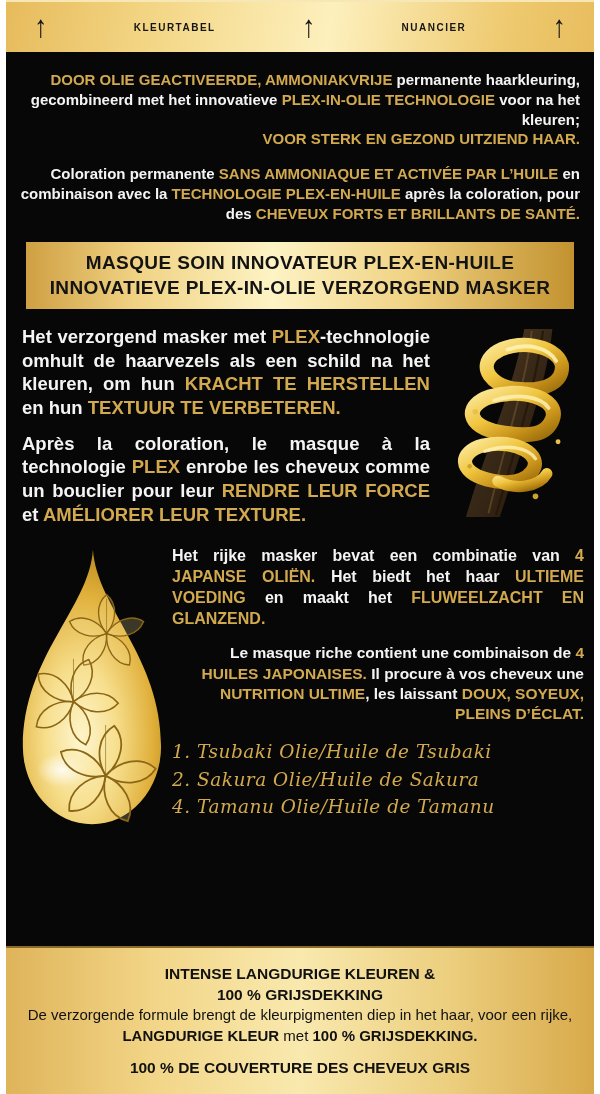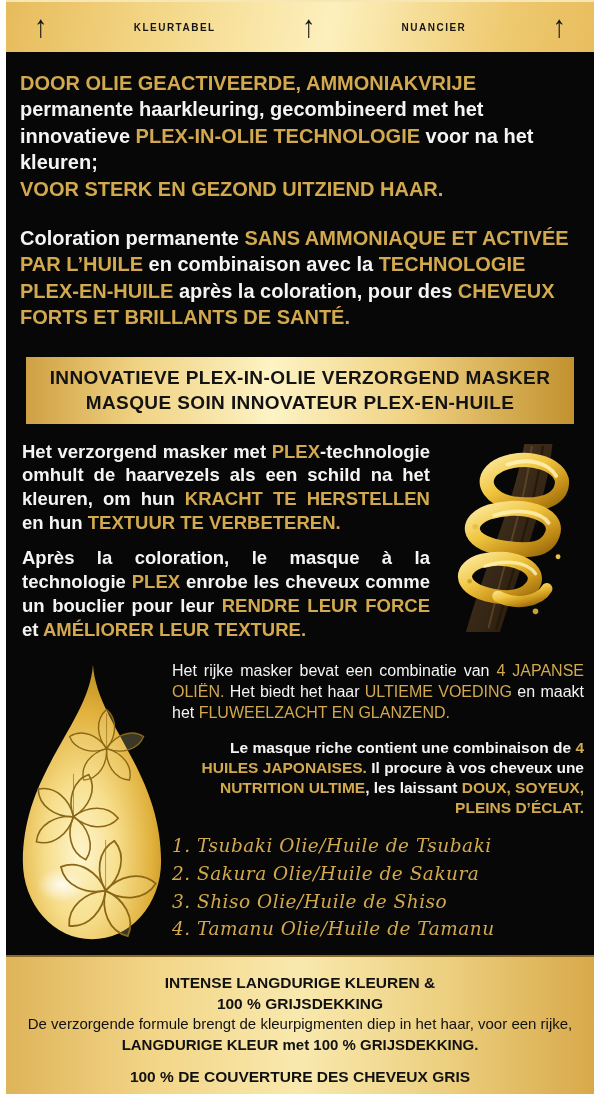--- a/index.html
+++ b/index.html
@@ -22,49 +22,49 @@
     height:52px;flex:0 0 auto;
     background:linear-gradient(100deg,#e7bb5c 0%,#f3d685 25%,#fdf0bd 55%,#eec96f 85%,#e8bd5e 100%);
     display:flex;align-items:center;justify-content:space-between;
     padding:0 28px;color:#151515;
     border-top:2px solid #f7e7b4;
   }
   .topbar .arrow{font-size:27px;font-weight:400;line-height:1;transform:scaleY(1.15);}
   .topbar .tlabel{font-size:10px;font-weight:700;letter-spacing:1.5px;}
   
   .intro{
-    text-align:left;font-weight:700;font-size:20px;line-height:1.32;
-    width:560px;margin:8px auto;
+    text-align:right;font-weight:700;font-size:15px;line-height:1.32;
+    width:560px;margin:0 auto;
   }
   .intro-nl{margin-top:18px;}
   .intro-fr{margin-top:15px;}
   .c-gold{color:var(--gold-text);}
   .c-white{color:var(--white-text);}
   .c-bold{font-weight:700;}
-  .c-normal{font-weight:700;}
+  .c-normal{font-weight:400;}
   
   .banner{
     margin:18px 20px 0 20px;
     background:linear-gradient(90deg,#cfa043 0%,#f0d283 20%,#fdf3c4 45%,#f0d283 70%,#c2922f 100%);
     text-align:center;color:#131313;font-weight:700;font-size:19px;line-height:1.35;
     padding:8px 6px;letter-spacing:.4px;
   }
   
   .plex-section{display:flex;margin-top:16px;padding-left:16px;}
   .plex-text{width:408px;flex:0 0 auto;}
   .plex-par{
     font-size:18.5px;font-weight:700;line-height:1.28;text-align:justify;
   }
   .plex-par + .plex-par{margin-top:12px;}
   .hair-figure{flex:1;display:flex;justify-content:center;align-items:flex-start;padding-top:4px;}
   
   .oils-section{display:flex;margin-top:14px;}
   .drop-figure{flex:0 0 160px;padding-left:6px;margin-top:4px;}
   .oils-text{flex:1;padding:6px 10px 0 2px;}
-  .oils-nl{font-size:16px;font-weight:400;line-height:1.3;text-align:justify;}
+  .oils-nl{font-size:16px;font-weight:700;line-height:1.3;text-align:justify;}
   .oils-fr{font-size:15.5px;font-weight:700;line-height:1.3;text-align:right;margin-top:14px;}
   .oil-list{
     margin-top:14px;color:var(--gold-text);
     font-family:"DejaVu Serif","Liberation Serif",serif;font-style:italic;
     font-size:18.5px;line-height:1.5;letter-spacing:.5px;
   }
   
   .bottom-gold{
     margin-top:auto;flex:0 0 auto;
     background:linear-gradient(90deg,#dfb45a 0%,#f2d587 25%,#f9e9ae 50%,#eccf7f 75%,#d8a94a 100%);
@@ -88,22 +88,22 @@
       <span class="tlabel">KLEURTABEL</span>
       <span class="arrow">↑</span>
       <span class="tlabel">NUANCIER</span>
       <span class="arrow">↑</span>
     </div>
 
     <p class="intro intro-nl"><span class="c-gold">DOOR OLIE GEACTIVEERDE, AMMONIAKVRIJE</span><span class="c-white"> permanente haarkleuring, gecombineerd met het innovatieve </span><span class="c-gold">PLEX-IN-OLIE TECHNOLOGIE</span><span class="c-white"> voor na het kleuren;</span><br><span class="c-gold">VOOR STERK EN GEZOND UITZIEND HAAR.</span></p>
     <p class="intro intro-fr"><span class="c-white">Coloration permanente </span><span class="c-gold">SANS AMMONIAQUE ET ACTIVÉE PAR L’HUILE</span><span class="c-white"> en combinaison avec la </span><span class="c-gold">TECHNOLOGIE PLEX-EN-HUILE</span><span class="c-white"> après la coloration, pour des </span><span class="c-gold">CHEVEUX FORTS ET BRILLANTS DE SANTÉ.</span></p>
 
     <div class="banner">
+      <div>MASQUE SOIN INNOVATEUR PLEX-EN-HUILE</div>
       <div>INNOVATIEVE PLEX-IN-OLIE VERZORGEND MASKER</div>
-      <div>MASQUE SOIN INNOVATEUR PLEX-EN-HUILE</div>
     </div>
 
     <div class="plex-section">
       <div class="plex-text">
         <p class="plex-par"><span class="c-white">Het verzorgend masker met </span><span class="c-gold">PLEX</span><span class="c-white">-technologie omhult de haarvezels als een schild na het kleuren, om hun </span><span class="c-gold">KRACHT TE HERSTELLEN</span><span class="c-white"> en hun </span><span class="c-gold">TEXTUUR TE VERBETEREN.</span></p>
         <p class="plex-par"><span class="c-white">Après la coloration, le masque à la technologie </span><span class="c-gold">PLEX</span><span class="c-white"> enrobe les cheveux comme un bouclier pour leur </span><span class="c-gold">RENDRE LEUR FORCE</span><span class="c-white"> et </span><span class="c-gold">AMÉLIORER LEUR TEXTURE.</span></p>
       </div>
       <div class="hair-figure">
         <svg width="142" height="188" viewBox="0 0 150 200" aria-hidden="true">
           <defs>
@@ -188,21 +188,20 @@
               <path d="M95,238 L95,186"></path>
           </g>
         </svg>
       </div>
       <div class="oils-text">
         <p class="oils-nl"><span class="c-white">Het rijke masker bevat een combinatie van </span><span class="c-gold">4 JAPANSE OLIËN.</span><span class="c-white"> Het biedt het haar </span><span class="c-gold">ULTIEME VOEDING</span><span class="c-white"> en maakt het </span><span class="c-gold">FLUWEELZACHT EN GLANZEND.</span></p>
         <p class="oils-fr"><span class="c-white">Le masque riche contient une combinaison de </span><span class="c-gold">4 HUILES JAPONAISES.</span><span class="c-white"> Il procure à vos cheveux une </span><span class="c-gold">NUTRITION ULTIME</span><span class="c-white">, les laissant </span><span class="c-gold">DOUX, SOYEUX, PLEINS D’ÉCLAT.</span></p>
         <div class="oil-list">
           <div>1. Tsubaki Olie/Huile de Tsubaki</div>
           <div>2. Sakura Olie/Huile de Sakura</div>
-          <div>3. Shiso Olie/Huile de Shiso</div>
           <div>4. Tamanu Olie/Huile de Tamanu</div>
         </div>
       </div>
     </div>
 
     <div class="bottom-gold">
       <div>
         <div class="bg-title">INTENSE LANGDURIGE KLEUREN &amp;</div>
         <div class="bg-title">100 % GRIJSDEKKING</div>
         <div class="bg-body">De verzorgende formule brengt de kleurpigmenten diep in het haar, voor een rijke,</div>

